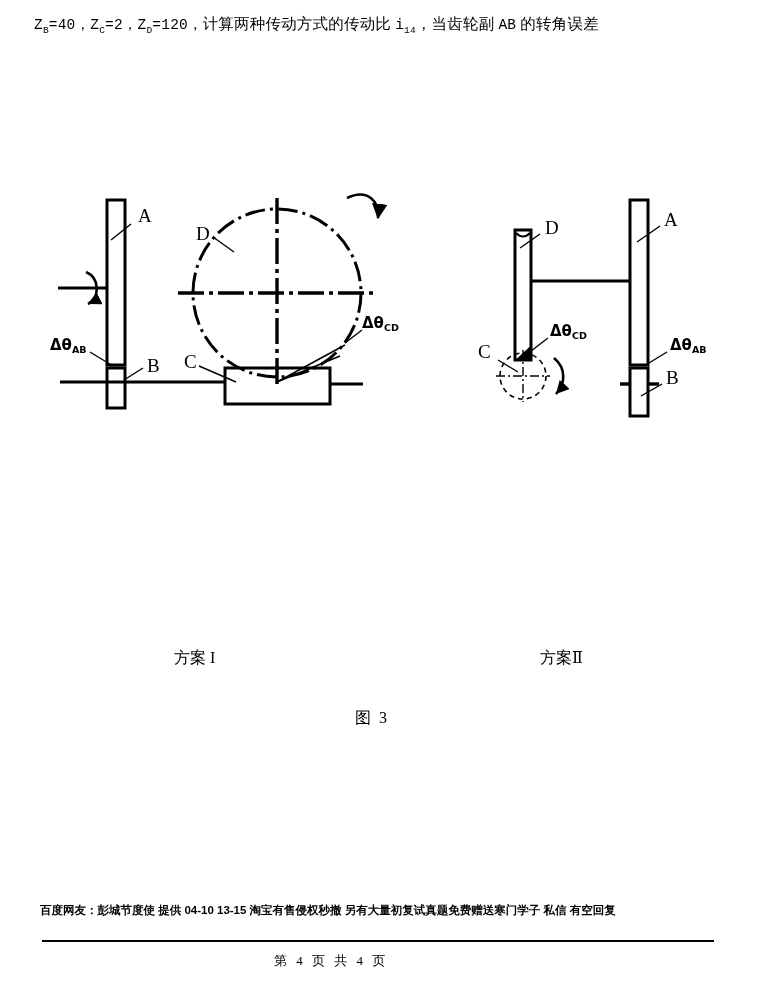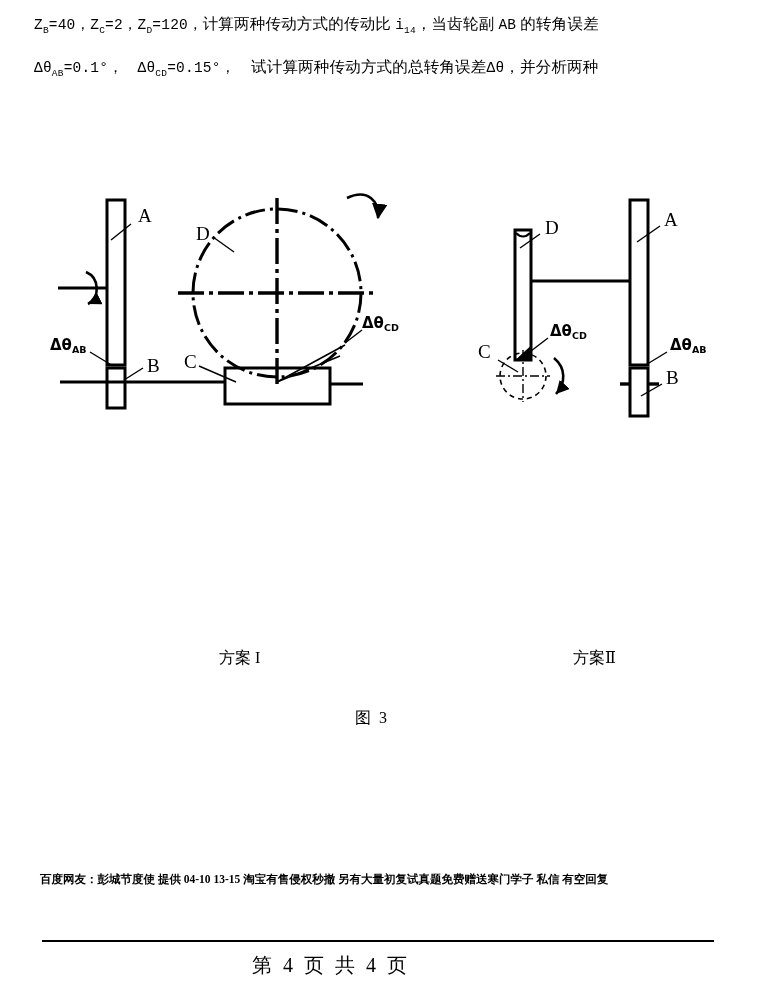--- a/index.html
+++ b/index.html
@@ -48,60 +48,59 @@
     height: 380px;
   }
   .fig-svg { position: absolute; left: 0; top: 0; }
 
   .scheme-caption {
     position: absolute;
     font-size: 16px;
     font-family: "Liberation Serif", "DejaVu Serif", serif;
     white-space: nowrap;
   }
-  #caption-one  { left: 174px; top: 468px; margin-left: 45px; }
-  #caption-two  { left: 540px; top: 468px; margin-left: 33px; }
+  #caption-one  { left: 174px; top: 468px; }
+  #caption-two  { left: 540px; top: 468px; }
   #figure-label { left: 355px; top: 528px; font-size: 16px; letter-spacing: 2px; text-align: center; }
 
   
   .footer-note {
     position: absolute;
     left: 40px;
-    top: 872px;
+    top: 903px;
     width: 690px;
     font-size: 11.5px;
-    font-family: Liberation Serif, serif;
+    font-family: Liberation Sans, sans-serif;
     font-weight: bold;
     white-space: nowrap;
     letter-spacing: 0px;
   }
   .footer-rule {
     position: absolute;
     left: 42px;
     top: 940px;
     width: 672px;
     height: 2px;
     background: #000000;
   }
   .page-number {
     position: absolute;
     left: 0;
     top: 952px;
     width: 662px;
     text-align: center;
-    font-size: 20px;
+    font-size: 13px;
     letter-spacing: 3px;
   }
 </style>
 </head>
 <body>
 
 <div class="question-block">
   <div class="q-line"><span><span class="lat">Z</span><span class="sub">B</span><span class="lat">=40，</span><span class="lat">Z</span><span class="sub">C</span><span class="lat">=2，</span><span class="lat">Z</span><span class="sub">D</span><span class="lat">=120，</span><span>计算两种传动方式的传动比 </span><span class="lat">i</span><span class="sub">14</span><span>，当齿轮副 </span><span class="lat">AB</span><span> 的转角误差</span></span></div>
-  <div class="q-line"><span><span class="lat">Δθ</span><span class="sub">AB</span><span class="lat">=0.1°，</span><span class="lat">　Δθ</span><span class="sub">CD</span><span class="lat">=0.15°，</span><span>　试计算两种传动方式的总转角误差</span><span class="lat">Δθ</span><span>，并分析两种</span></span></div>
 </div>
 
 <div class="figure-area">
 
   <svg class="fig-svg" width="766" height="380" viewBox="0 0 766 380">
     <defs>
       <marker id="arrowhead" markerWidth="7" markerHeight="7" refX="5.5" refY="3" orient="auto">
         <path d="M0,0 L6,3 L0,6 z" fill="#000"></path>
       </marker>
       <marker id="arrowhead-sm" markerWidth="6" markerHeight="6" refX="5" refY="2.6" orient="auto">

